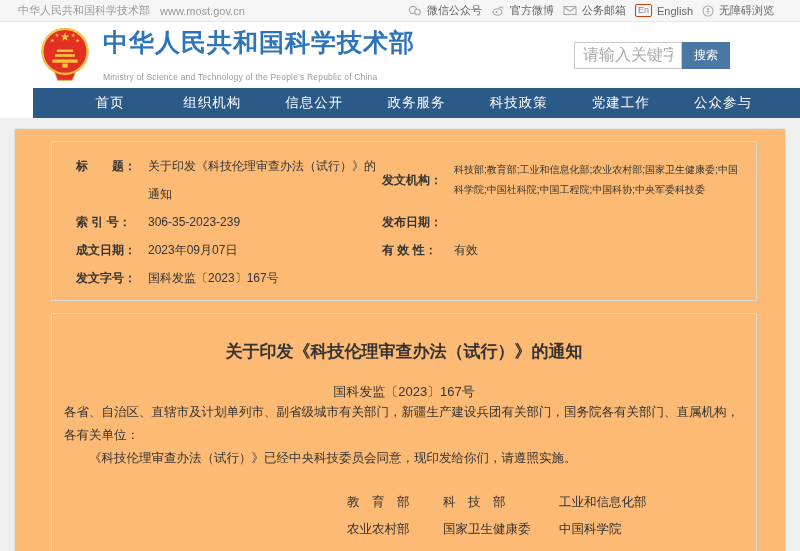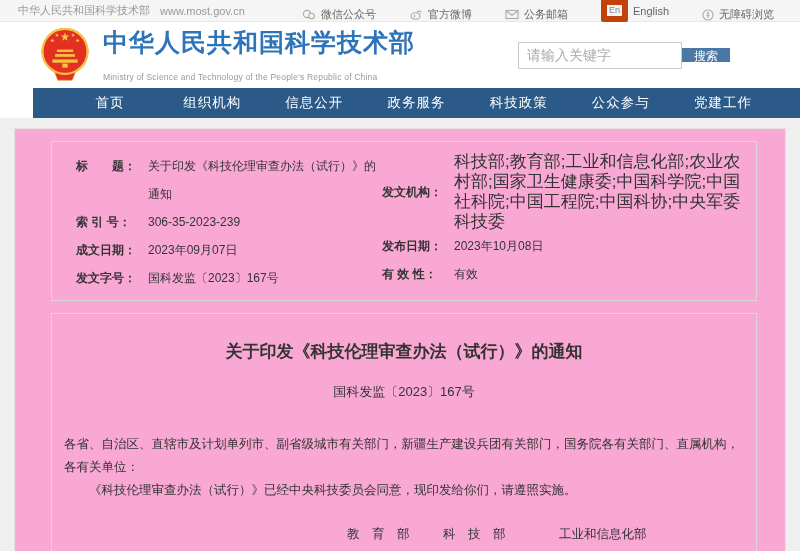--- a/index.html
+++ b/index.html
@@ -3,62 +3,62 @@
 <meta charset="utf-8">
 <style>
   * { margin:0; padding:0; box-sizing:border-box; }
   html,body { width:800px; height:551px; overflow:hidden;
     font-family:"Liberation Sans","DejaVu Sans",sans-serif; background:#fff; color:#333; }
 
   
   .topbar { height:22px; background:#f5f5f5; border-bottom:1px solid #e9e9e9;
     display:flex; justify-content:space-between; align-items:center; padding:0 26px 0 18px; }
   .topbar-left { font-size:11px; color:#999; display:flex; gap:10px; align-items:center; }
-  .topbar-right { display:flex; align-items:flex-end; gap:33px; }
+  .topbar-right { display:flex; align-items:center; gap:9px; }
   .toplink { display:flex; align-items:center; gap:5px; font-size:11px; color:#666; cursor:pointer; }
   .toplink svg { display:block; }
-  .en-badge { font-size:9px; color:#888; border:6px solid #c2410c; border-radius:2px; padding:0 2px; line-height:11px; }
+  .en-badge { font-size:9px; color:#888; border:1px solid #c2410c; border-radius:2px; padding:0 2px; line-height:11px; }
 
   
   .header { height:66px; display:flex; align-items:center; padding:0 70px 0 38px; background:#fff; }
   .emblem { width:54px; height:58px; flex:0 0 auto; }
   .titles { margin-left:11px; }
   .title-cn { color:#2e74b9; font-size:25px; font-weight:bold; letter-spacing:1px; line-height:28px; }
   .title-en { color:#9a9a9a; font-size:8.5px; letter-spacing:.2px; margin-top:16px; }
   .search { margin-left:auto; display:flex; align-items:center; }
-  .search input { width:164px; height:27px; border:1px solid #c9c9c9; padding:0 8px; font-size:14px; color:#555; outline:none; }
+  .search input { width:108px; height:27px; border:1px solid #c9c9c9; padding:0 8px; font-size:16px; color:#555; outline:none; }
   .search input::placeholder { color:#aaa; }
-  .search button { width:48px; height:14px; border:none; background:#4a77a3; color:#fff; font-size:12px; cursor:pointer; }
+  .search button { width:48px; height:27px; border:none; background:#4a77a3; color:#fff; font-size:12px; cursor:pointer; }
 
   
   .nav { height:30px; background:#2c5a88; display:flex; align-items:stretch; padding:0 26px;margin-left:33px; }
   .nav a { flex:1; display:flex; align-items:center; justify-content:center;
     color:#fff; font-size:13.5px; text-decoration:none; letter-spacing:1px; cursor:pointer; }
 
   
   .main { height:433px; background:#efefef; padding:10px 14px 0; }
-  .card { background:#f9a8d4; border:1px solid #e2e2e2; border-bottom:none; height:423px;
+  .card { background:#fdba74; border:1px solid #e2e2e2; border-bottom:none; height:423px;
     overflow:hidden; padding:12px 28px 0 36px; }
 
   
   .meta-box { border:1px solid #d8d8d8; display:flex; padding:10px 10px 8px 24px; font-size:12px; }
   .meta-col { display:flex; flex-direction:column; }
   .meta-col.left { width:47%; }
   .meta-col.right { flex:1; }
   .meta-row { display:flex; line-height:28px; }
   .meta-row .lbl { font-weight:bold; color:#333; width:72px; flex:0 0 auto; white-space:pre; }
   .meta-row .val { color:#333; }
   .meta-row.tall { line-height:20px; align-items:center; min-height:56px; }
-  .meta-row.tall .val { width:292px; font-size:17px; }
+  .meta-row.tall .val { width:292px; font-size:10px; }
 
   
   .article-box { border:1px solid #d8d8d8; margin-top:12px; padding:26px 12px 30px; height:420px; font-size:12.5px; }
   .art-title { text-align:center; font-size:17px; font-weight:bold; color:#333; }
   .art-docnum { text-align:center; font-size:13px; margin-top:20px; }
-  .art-paras { margin-top:32px; line-height:23px; }
+  .art-paras { margin-top:0; line-height:23px; }
   .art-paras p.indent { text-indent:2em; }
   .sign-grid { margin:22px 0 0 283px; display:grid; grid-template-columns:96px 116px 130px; row-gap:6px; line-height:21px; }
 </style>
 </head>
 <body>
 
 <div class="topbar">
   <div class="topbar-left">
     <span>中华人民共和国科学技术部</span>
     <span>www.most.gov.cn</span>
@@ -138,22 +138,22 @@
     <button>搜索</button>
   </div>
 </div>
 
 <nav class="nav">
   <a>首页</a>
   <a>组织机构</a>
   <a>信息公开</a>
   <a>政务服务</a>
   <a>科技政策</a>
+  <a>党建工作</a>
   <a>公众参与</a>
-  <a>党建工作</a>
 </nav>
 
 <div class="main">
   <div class="card">
 
     <div class="meta-box">
       <div class="meta-col left">
         <div class="meta-row">
           <span class="lbl">标　　题：</span>
           <span class="val">关于印发《科技伦理审查办法（试行）》的通知</span>
@@ -171,21 +171,20 @@
           <span class="val">国科发监〔2023〕167号</span>
         </div>
       </div>
       <div class="meta-col right">
         <div class="meta-row tall">
           <span class="lbl">发文机构：</span>
           <span class="val">科技部;教育部;工业和信息化部;农业农村部;国家卫生健康委;中国科学院;中国社科院;中国工程院;中国科协;中央军委科技委</span>
         </div>
         <div class="meta-row">
           <span class="lbl">发布日期：</span>
-          <span class="val">2023年10月08日</span>
         </div>
         <div class="meta-row">
           <span class="lbl">有 效 性：</span>
           <span class="val">有效</span>
         </div>
       </div>
     </div>
 
     <div class="article-box">
       <div class="art-title">关于印发《科技伦理审查办法（试行）》的通知</div>

